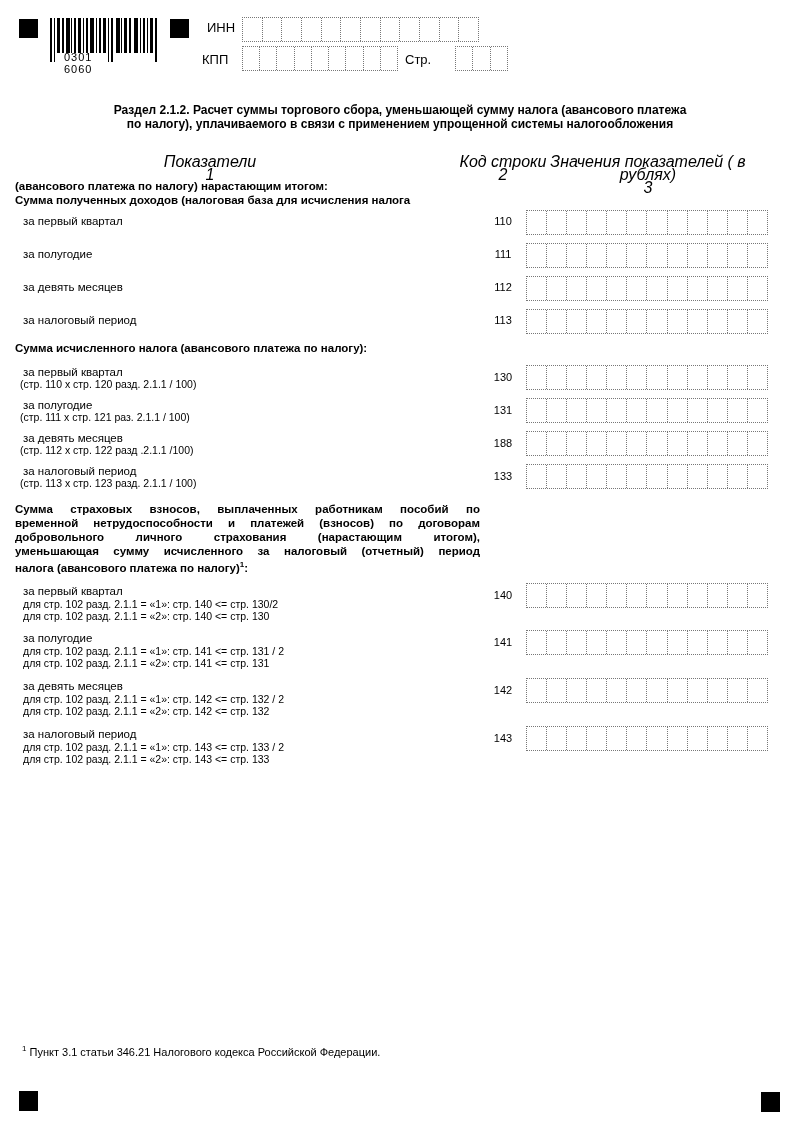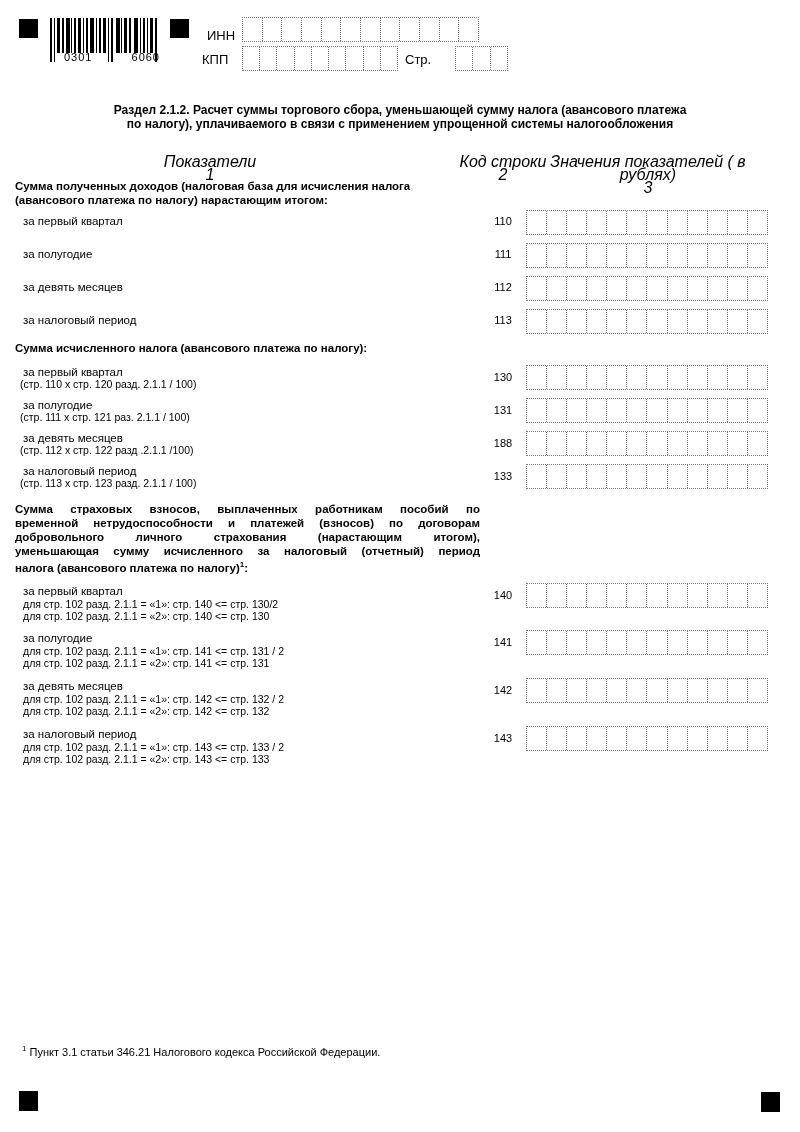--- a/index.html
+++ b/index.html
@@ -2,21 +2,21 @@
 <html><head>
 <meta charset="utf-8">
 <style>
   html,body{margin:0;padding:0;background:#fff;}
   .page{position:relative;width:800px;height:1132px;background:#ffffff;
         font-family:"Liberation Sans", sans-serif;color:#000;overflow:hidden;}
   .sq{position:absolute;width:19px;height:19px;background:#000;}
   .sq.tall{height:20px;}
   .barcode{position:absolute;left:50px;top:18px;}
   .barcode-digits{position:absolute;left:64px;top:51px;width:96px;
-        font-size:11px;letter-spacing:1px;display:flex;justify-content:space-between;}
+        font-size:11px;letter-spacing:1px;display:flex;justify-content:space-between;flex-direction:column;}
   .fld-label{position:absolute;font-size:13px;}
   .cellfield{position:absolute;display:flex;border:1px dotted #777;box-sizing:border-box;background:#fff;}
   .cellfield .cell{flex:1;box-sizing:border-box;}
   .cellfield .cell + .cell{border-left:1px dotted #777;}
   .title{position:absolute;left:40px;top:103px;width:720px;text-align:center;
         font-weight:bold;font-size:12px;line-height:14px;}
   .colhead{position:absolute;text-align:center;font-style:italic;font-size:16px;line-height:13px;}
   .sec-header{position:absolute;font-weight:bold;font-size:11.5px;line-height:14px;}
   .sec-header .jline{text-align:justify;text-align-last:justify;}
   .row{position:absolute;left:0;width:737px;height:25px;}
@@ -66,21 +66,21 @@
         <rect x="97" y="0" width="1" height="35"></rect>
       <rect x="100" y="0" width="3" height="35"></rect>
         <rect x="105" y="0" width="2" height="44"></rect>
     </g>
   </svg>
   <div class="barcode-digits">
     <span>0301</span>
     <span>6060</span>
   </div>
 
-  <div class="fld-label" style="left:207px;top:28px">ИНН</div>
+  <div class="fld-label" style="left:207px;top:20px">ИНН</div>
   <div class="cellfield" style="left:242px;top:17px;width:237px;height:25px">
       <span class="cell"></span>
       <span class="cell"></span>
       <span class="cell"></span>
       <span class="cell"></span>
       <span class="cell"></span>
       <span class="cell"></span>
       <span class="cell"></span>
       <span class="cell"></span>
       <span class="cell"></span>
@@ -121,22 +121,22 @@
   <div class="colhead" style="left:443px;top:155px;width:120px">
     <div>Код строки</div>
     <div>2</div>
   </div>
   <div class="colhead" style="left:533px;top:155px;width:230px">
     <div>Значения показателей ( в рублях)</div>
     <div>3</div>
   </div>
 
   <div class="sec-header" style="left:15px;top:179px;width:465px">
+    <div>(авансового платежа по налогу) нарастающим итогом:</div>
     <div>Сумма полученных доходов (налоговая база для исчисления налога</div>
-    <div>(авансового платежа по налогу) нарастающим итогом:</div>
   </div>
 
   <div class="row" style="top:210px">
     <div class="rlabel">за первый квартал</div>
     <div class="rcode">110</div>
     <div class="cellfield valfield">
         <span class="cell"></span>
         <span class="cell"></span>
         <span class="cell"></span>
         <span class="cell"></span>

